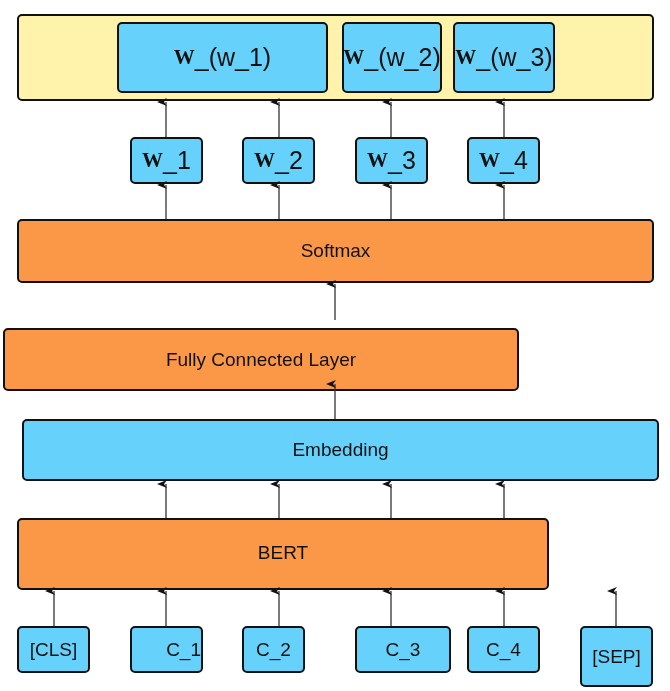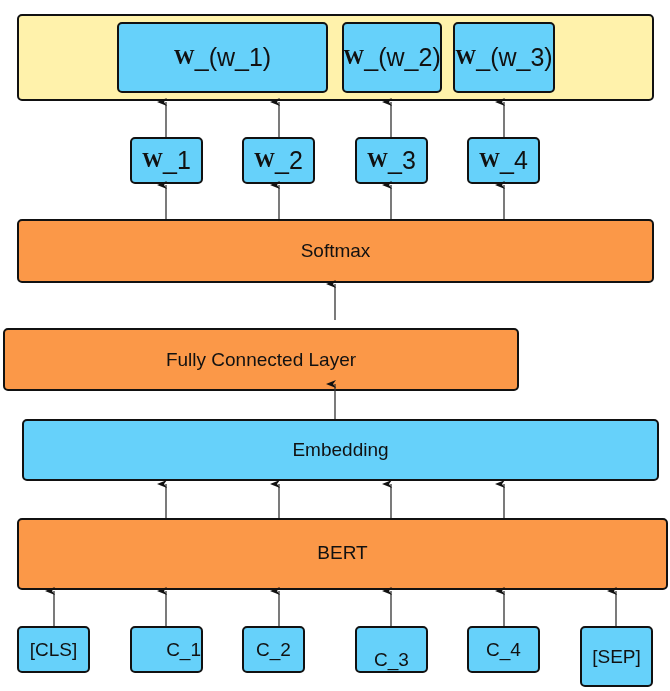--- a/index.html
+++ b/index.html
@@ -52,34 +52,34 @@
 
 <div class="box orange" style="left:17px; top:219px; width:637px; height:64px;text-align:right;">
   <span>Softmax</span>
 </div>
 <div class="box orange" style="left:3px; top:320px; width:516px; height:63px;margin-top:8px;">
   <span>Fully Connected Layer</span>
 </div>
 <div class="box blue" style="left:22px; top:419px; width:637px; height:62px;">
   <span>Embedding</span>
 </div>
-<div class="box orange" style="left:17px; top:518px; width:651px; height:72px; align-items:flex-start; padding-top:22px;">
+<div class="box orange" style="left:17px; top:518px; width:532px; height:72px; align-items:flex-start; padding-top:22px;">
   <span>BERT</span>
 </div>
 
 <div class="box blue" style="left:17px; top:626px; width:73px; height:47px;">
   <span>[CLS]</span>
 </div>
 <div class="box blue" style="left:130px; top:626px; width:73px; height:47px;justify-content:flex-end;">
   <span>C_1</span>
 </div>
 <div class="box blue" style="left:242px; top:626px; width:63px; height:47px;">
   <span>C_2</span>
 </div>
-<div class="box blue" style="left:355px; top:626px; width:73px; height:47px;align-items:flex-end;">
+<div class="box blue" style="left:355px; top:626px; width:96px; height:47px;">
   <span>C_3</span>
 </div>
 <div class="box blue" style="left:467px; top:626px; width:73px; height:47px;">
   <span>C_4</span>
 </div>
 <div class="box blue" style="left:580px; top:626px; width:73px; height:61px;">
   <span>[SEP]</span>
 </div>
 
 <svg class="arrows" viewBox="0 0 670 691">

